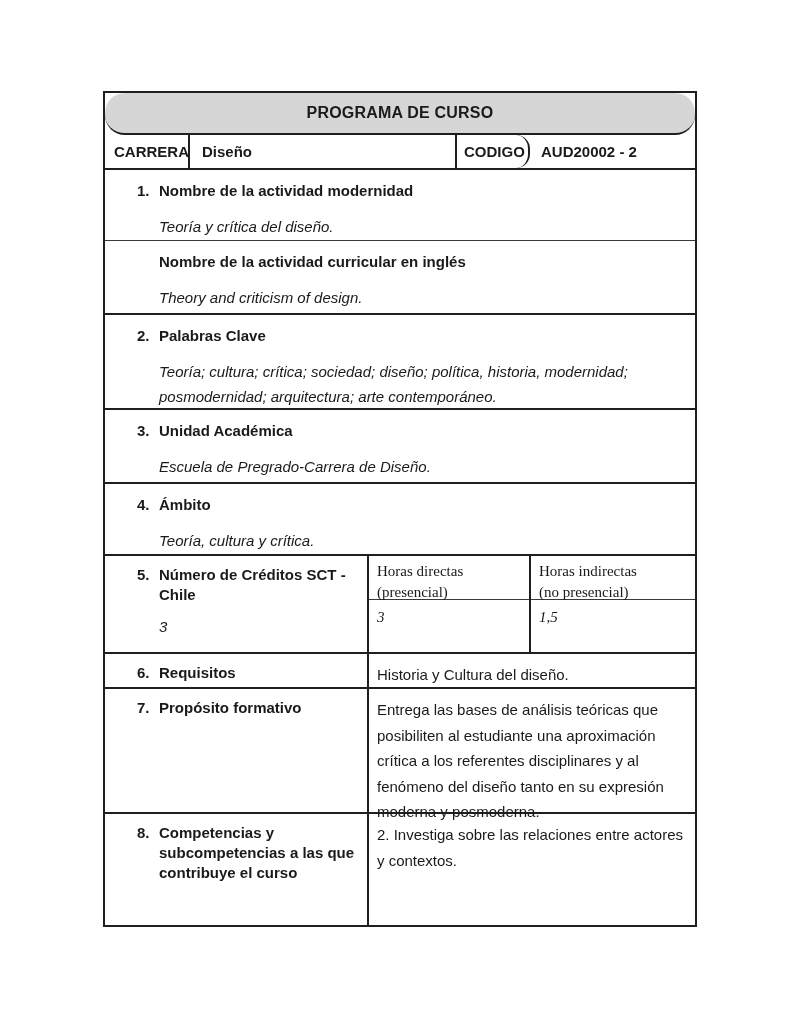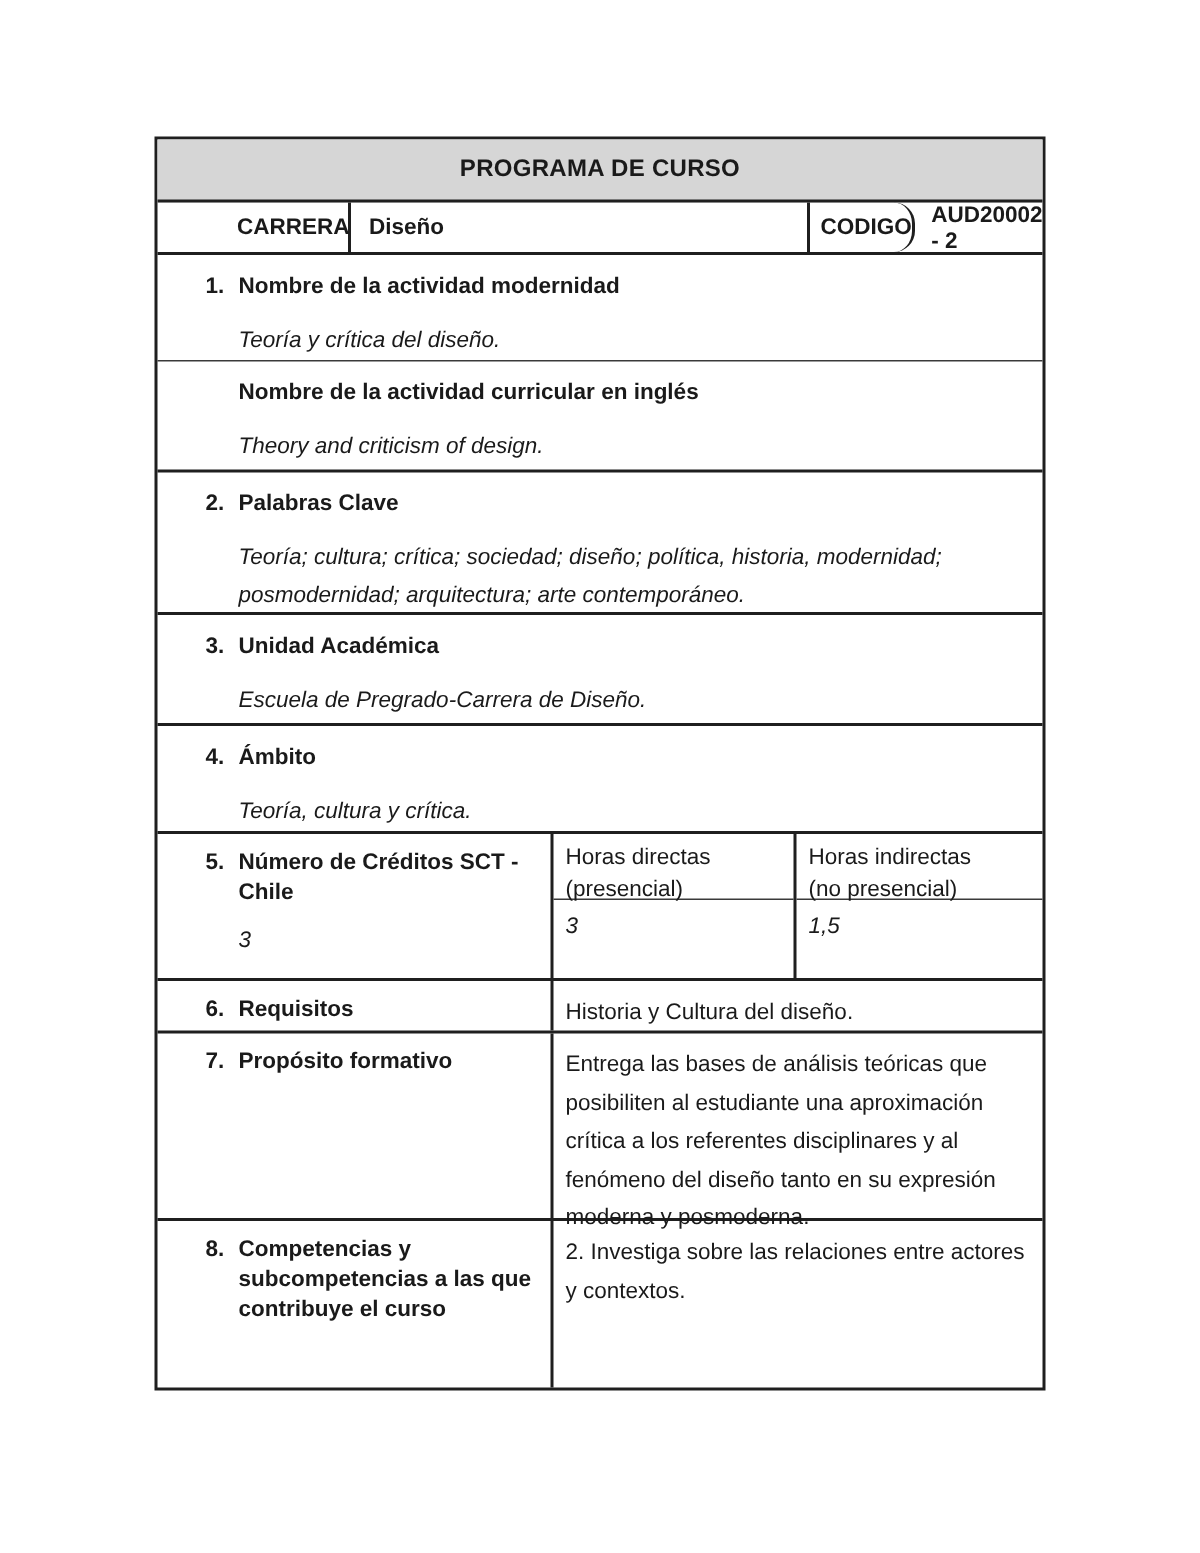--- a/index.html
+++ b/index.html
@@ -31,34 +31,35 @@
   
   .title-row {
     height: 42px;
     background: #d6d6d6;
     display: flex;
     align-items: center;
     justify-content: center;
     font-weight: bold;
     font-size: 16px;
     letter-spacing: .2px;
-  }
-
-  
-  .carrera-row { height: 35px; display: flex; font-size: 15px; padding-left: 44px; }
+    border-radius: 20px;
+  }
+
+  
+  .carrera-row { height: 35px; display: flex; font-size: 15px; }
   .carrera-row .cell {
     box-sizing: border-box;
     display: flex;
     align-items: center;
     padding-left: 9px;
     border-right: 2px solid #1f1f1f;
     font-weight: bold;
   }
   .cell-carrera-label { width: 85px; }
-  .cell-carrera-value { width: 344px; padding-left: 12px !important; }
+  .cell-carrera-value { width: 267px; padding-left: 12px !important; }
   .cell-codigo-label  { width: 73px;  padding-left: 7px !important; border-radius: 14px; }
   .cell-codigo-value  { flex: 1; border-right: none !important; padding-left: 11px !important; }
 
   
   .section { padding: 11px 16px 0 32px; font-size: 15px; }
   .label-line { display: flex; font-weight: bold; line-height: 20px; }
   .num { width: 22px; flex: 0 0 22px; }
   .value-line {
     font-style: italic;
     margin: 13px 0 0 22px;
@@ -82,20 +83,21 @@
     box-sizing: border-box;
     width: 262px;
     padding: 9px 10px 0 32px;
   }
   .credits-left .value-line { margin-top: 9px; }
   .hours-col {
     box-sizing: border-box;
     border-left: 2px solid #1f1f1f;
     display: flex;
     flex-direction: column;
+    font-family: Liberation Serif, serif;
   }
   .hours-col.direct   { width: 162px; }
   .hours-col.indirect { flex: 1; }
   .hours-header {
     box-sizing: border-box;
     height: 44px;
     border-bottom: 1px solid #3a3a3a;
     padding: 5px 8px 0 8px;
     line-height: 21px;
   }

